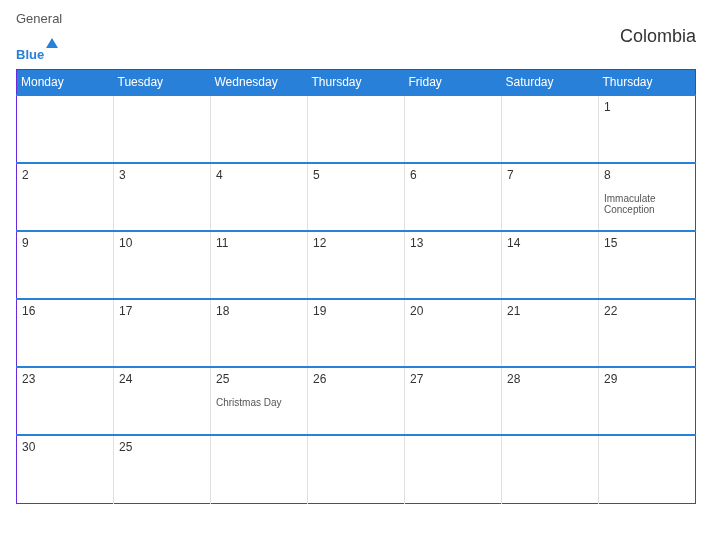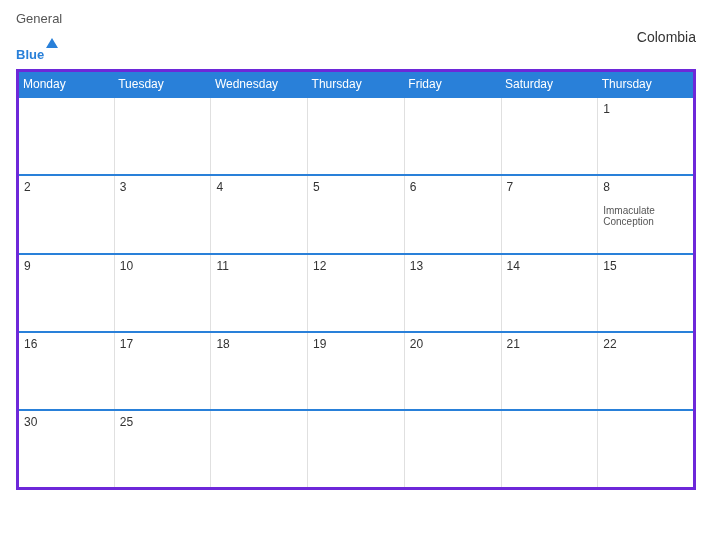--- a/index.html
+++ b/index.html
@@ -54,28 +54,28 @@
       align-items: center;
     }
     .title {
       font-size: 32px;
       font-weight: normal;
       color: #222;
       text-align: center;
       flex: 1;
     }
     .country {
-      font-size: 14px;
+      font-size: 18px;
       color: #333;
       text-align: right;
       min-width: 80px;
     }
     .calendar {
       flex: 1;
-      border: 3px solid #6d28d9;
+      border: 1px solid #6d28d9;
       border-collapse: collapse;
       width: 100%;
       table-layout: fixed;
     }
     .calendar thead tr th {
       background-color: #2980d9;
       color: #fff;
       font-size: 12px;
       font-weight: normal;
       padding: 5px 4px;
@@ -221,20 +221,44 @@
           </td>
           <td>
             <span class="day-num">21</span>
           </td>
           <td>
             <span class="day-num">22</span>
           </td>
         </tr>
         <tr>
           <td>
+            <span class="day-num">23</span>
+          </td>
+          <td>
+            <span class="day-num">24</span>
+          </td>
+          <td>
+            <span class="day-num">25</span>
+            <span class="holiday-text">Christmas Day</span>
+          </td>
+          <td>
+            <span class="day-num">26</span>
+          </td>
+          <td>
+            <span class="day-num">27</span>
+          </td>
+          <td>
+            <span class="day-num">28</span>
+          </td>
+          <td>
+            <span class="day-num">29</span>
+          </td>
+        </tr>
+        <tr>
+          <td>
             <span class="day-num">30</span>
           </td>
           <td>
             <span class="day-num">25</span>
           </td>
           <td></td>
           <td></td>
           <td></td>
           <td></td>
           <td></td>

